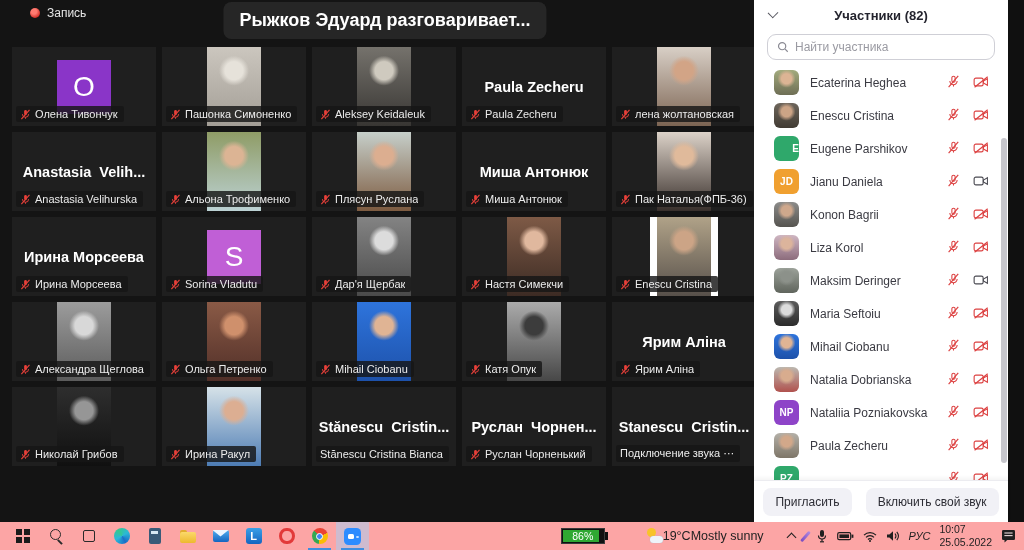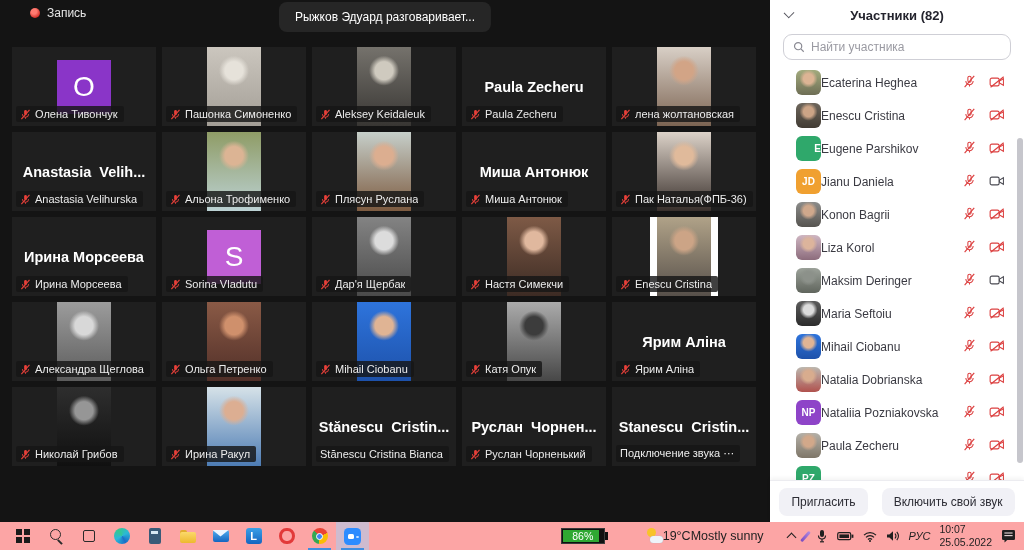--- a/index.html
+++ b/index.html
@@ -4,47 +4,47 @@
 <style>
   * { margin:0; padding:0; box-sizing:border-box; }
   html,body { width:1024px; height:550px; font-family:"Liberation Sans",sans-serif; }
   .screen { position:relative; width:1024px; height:550px; background:#101010; overflow:hidden; }
 
   
   .video-area { position:absolute; left:0; top:0; width:770px; height:522px; background:#141414; }
   .rec-indicator { position:absolute; left:30px; top:6px; display:flex; align-items:center; gap:7px; color:#e6e6e6; font-size:12px; }
   .rec-dot { width:10px; height:10px; border-radius:50%; background:radial-gradient(circle at 40% 35%, #ff7a70 0 30%, #cf2a24 75%); }
   .toast { position:absolute; left:385px; top:2px; transform:translateX(-50%); background:#262626; color:#fff;
-           font-weight:normal; font-size:12px; padding:8px 16px; border-radius:8px; white-space:nowrap; }
+           font-weight:bold; font-size:18px; padding:8px 16px; border-radius:8px; white-space:nowrap; }
 
   .grid { position:absolute; left:12px; top:47px; display:grid; grid-template-columns:repeat(5,144px); grid-auto-rows:79px; gap:6px; }
   .tile { position:relative; background:#1f1f1f; overflow:hidden; }
   .tile-photo { position:absolute; left:50%; top:0; bottom:0; width:54px; transform:translateX(-50%); }
   .tile-avatar { position:absolute; left:50%; top:50%; transform:translate(-50%,-50%); width:54px; height:54px;
                  display:flex; align-items:center; justify-content:center; color:#fff; font-size:28px; }
   .tile-bigname { position:absolute; inset:0 4px; display:flex; align-items:center; justify-content:center;
                   color:#fff; font-weight:bold; font-size:14.5px; white-space:pre; overflow:hidden; }
   .tile-label { position:absolute; left:4px; bottom:4px; background:rgba(22,22,22,.82); color:#ececec; font-size:11px;
                 padding:2px 6px 2px 4px; border-radius:2px; display:flex; align-items:center; gap:4px; max-width:137px; }
   .tile-label-text { white-space:nowrap; overflow:hidden; text-overflow:ellipsis; }
   .micoff-sm { flex:none; display:flex; }
 
   
-  .panel { position:absolute; left:770px; top:0; width:254px; height:522px; background:#fff; }
+  .panel { position:absolute; left:754px; top:0; width:254px; height:522px; background:#fff; }
   .panel-header { height:30px; display:flex; align-items:center; justify-content:center; position:relative;
                   font-weight:bold; font-size:13px; color:#24242e; }
   .panel-chevron { position:absolute; left:15px; top:9px; width:8px; height:8px; border-left:1.6px solid #55555e;
                    border-bottom:1.6px solid #55555e; transform:rotate(-45deg) scale(1,.9); cursor:pointer; }
   .search-box { margin:4px 13px 6px; height:26px; border:1px solid #cfcfd6; border-radius:9px; background:#fff;
                 display:flex; align-items:center; gap:6px; padding:0 9px; }
   .search-box input { border:none; outline:none; flex:1; font-size:12px; color:#33333b; font-family:inherit; background:transparent; }
   .search-box input::placeholder { color:#9a9aa2; }
 
   .p-list { position:absolute; top:66px; left:0; right:0; bottom:42px; overflow:hidden; }
-  .p-row { height:33px; display:flex; align-items:center; padding:0 19px 0 20px;margin-left:6px; }
+  .p-row { height:33px; display:flex; align-items:center; gap:11px; padding:0 19px 0 20px; }
   .p-avatar { flex:none; width:25px; height:25px; border-radius:6px; display:flex; align-items:center; justify-content:center;
               color:#fff; font-weight:bold; font-size:10px; }
   .p-name { flex:1; font-size:12px; color:#3a3a42; white-space:nowrap; overflow:hidden; }
   .p-icons { display:flex; align-items:center; gap:13px; }
   .panel-scrollbar { position:absolute; right:1px; top:138px; width:6px; height:325px; background:#c6c6cc; border-radius:3px; }
 
   .p-footer { position:absolute; bottom:0; left:0; right:0; height:42px; background:#fff; border-top:1px solid #ececf0;
               box-shadow:0 -2px 4px rgba(0,0,0,.05); display:flex; align-items:center; justify-content:center; gap:14px; }
   .p-btn { background:#f1f1f6; border:none; border-radius:8px; padding:7px 12px; font-size:12px; color:#2c2c34;
            font-family:inherit; cursor:pointer; white-space:nowrap; }

